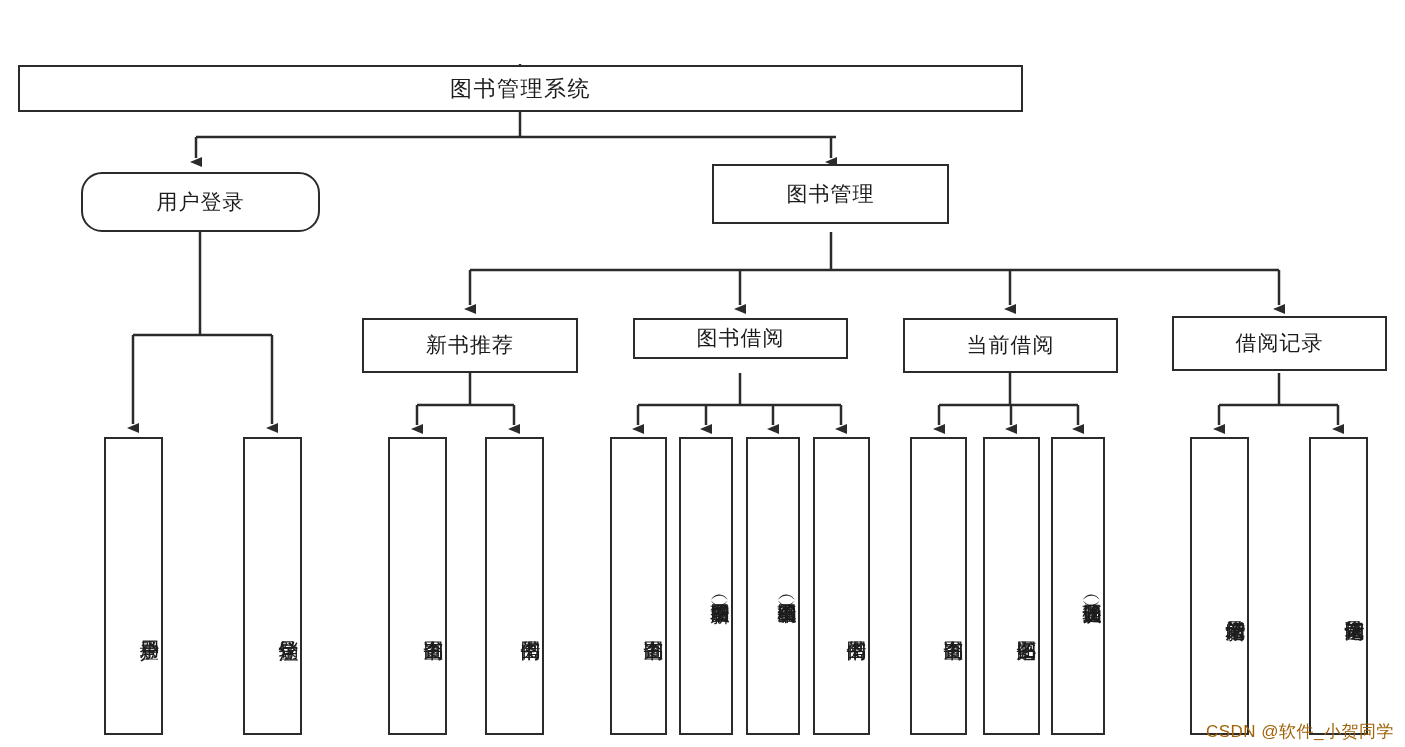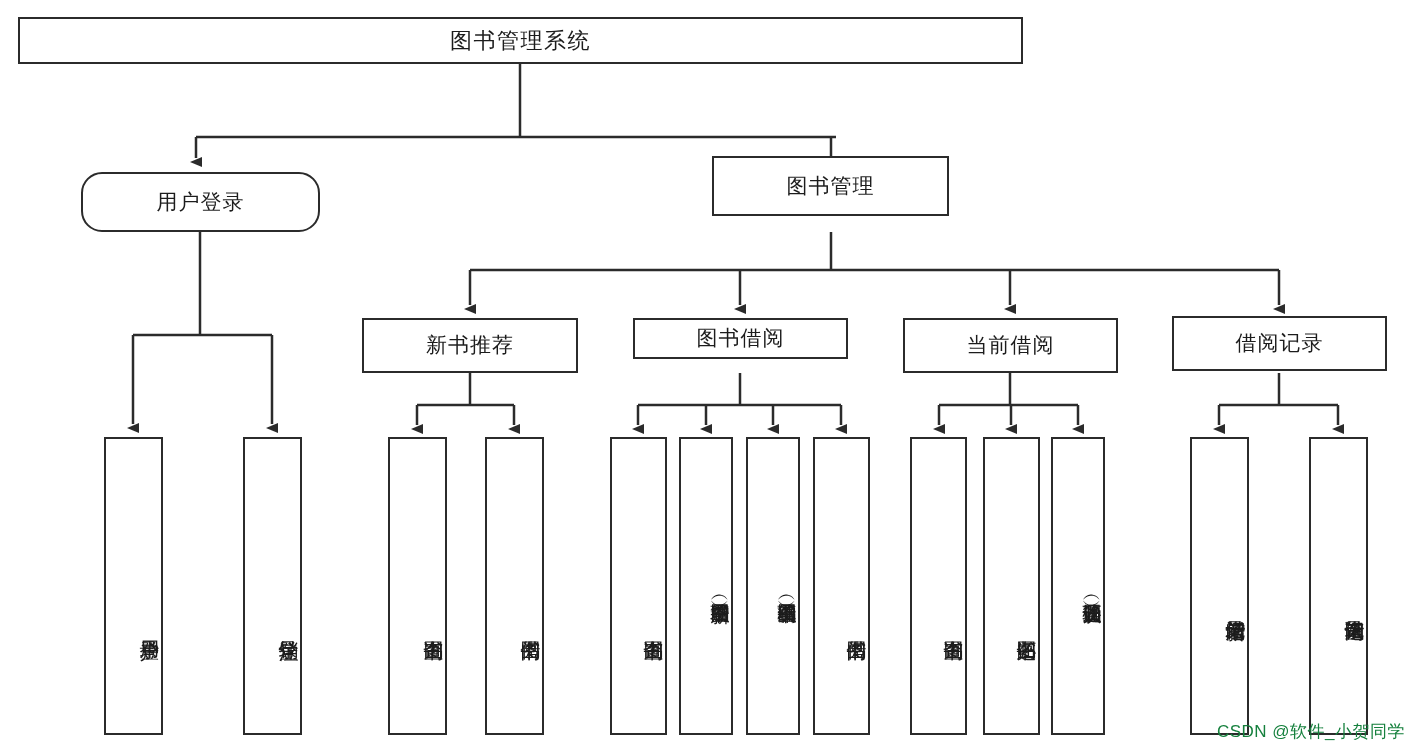--- a/index.html
+++ b/index.html
@@ -39,20 +39,21 @@
     color: #1c1c1c;
     line-height: 1.18;
   }
   .node.horiz {
     font-size: 21px;
     letter-spacing: 1px;
   }
   .node.root {
     font-size: 22px;
     letter-spacing: 1.5px;
+    margin-top: 48px;
   }
   .node.leaf {
     font-size: 20px;
     letter-spacing: 0px;
     writing-mode: vertical-rl;
     text-orientation: upright;
     padding-top: 8px;
     align-items: flex-start;
     justify-content: center;
     white-space: nowrap;
@@ -61,24 +62,24 @@
     align-items: flex-start;
     padding-top: 6px;
   }
   .node.leaf .vtext {
     writing-mode: vertical-rl;
     text-orientation: upright;
     display: block;
   }
   .watermark {
     position: absolute;
-    right: 0;
+    right: 11px;
     bottom: 4px;
     font-size: 17px;
-    color: #15803d;
+    color: #a16207;
     letter-spacing: 0.5px;
     white-space: nowrap;
   }
 </style>
 </head>
 <body>
 
 <div id="diagram-root">
 
   <svg class="wires" viewBox="0 0 1405 747" xmlns="http://www.w3.org/2000/svg">
@@ -131,21 +132,21 @@
     </g>
   </svg>
 
   <div class="node root" style="left:18px; top:17px; width:1005px; height:47px;">
     <span>图书管理系统</span>
   </div>
 
   <div class="node horiz" style="left:81px; top:172px; width:239px; height:60px;border-radius:21px;">
     <span>用户登录</span>
   </div>
-  <div class="node horiz" style="left:712px; top:156px; width:237px; height:60px;">
+  <div class="node horiz" style="left:712px; top:164px; width:237px; height:60px;">
     <span>图书管理</span>
   </div>
 
   <div class="node horiz" style="left:362px; top:318px; width:216px; height:55px;">
     <span>新书推荐</span>
   </div>
   <div class="node horiz" style="left:633px; top:318px; width:215px; height:41px;">
     <span>图书借阅</span>
   </div>
   <div class="node horiz" style="left:903px; top:318px; width:215px; height:55px;text-align:right;">

